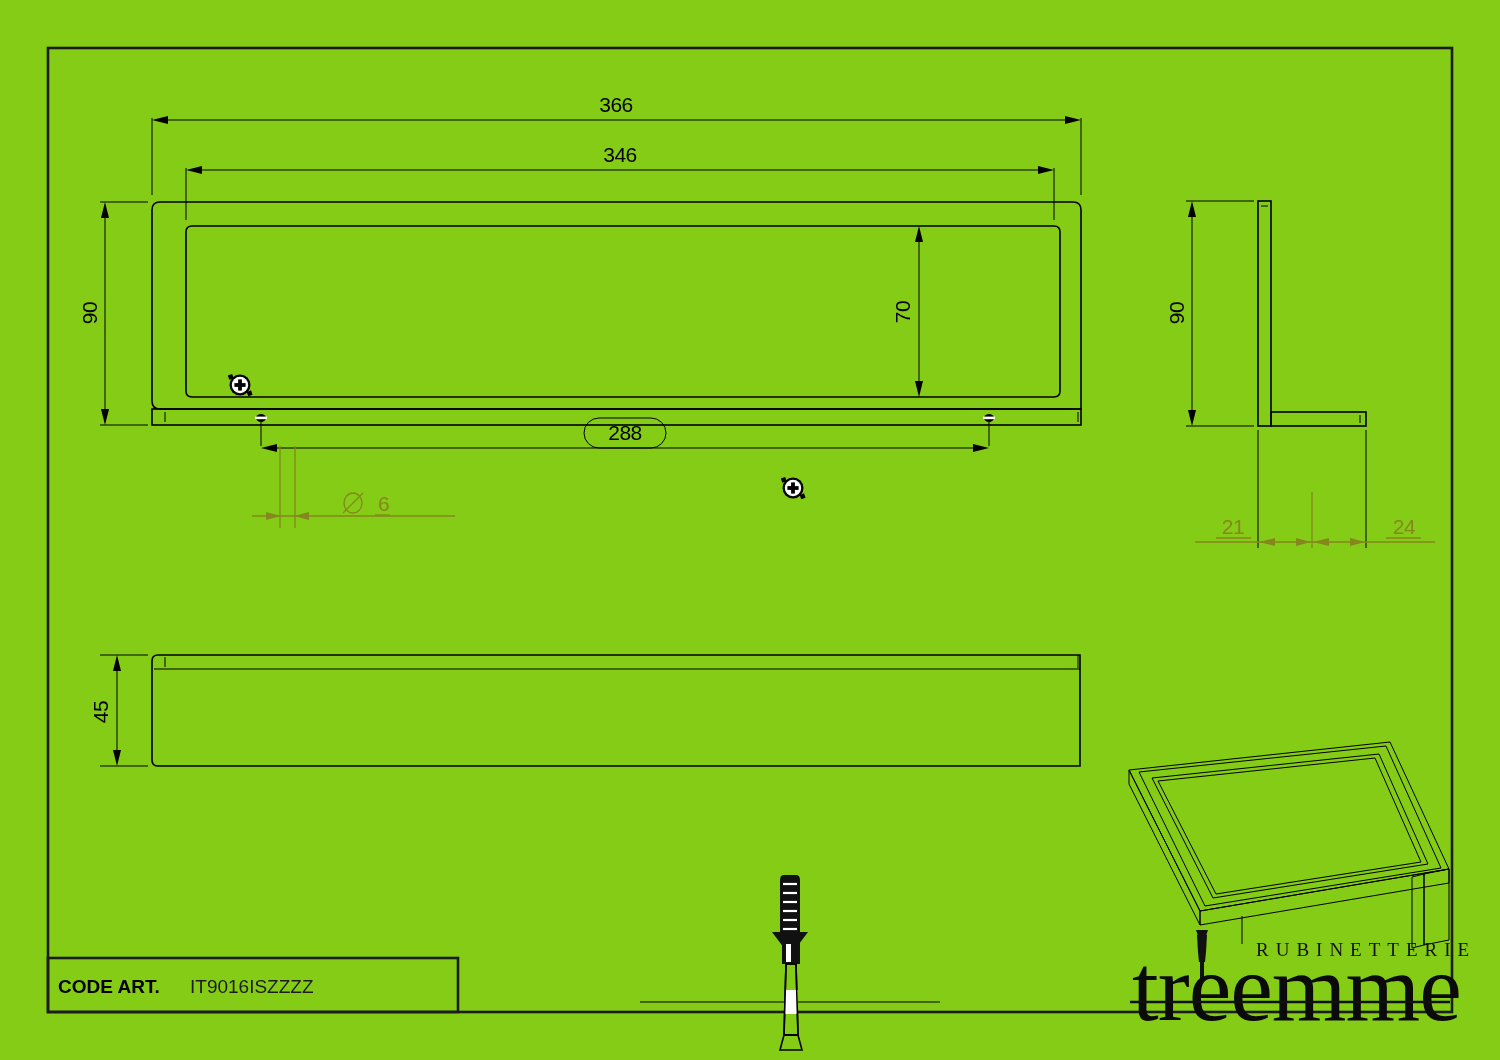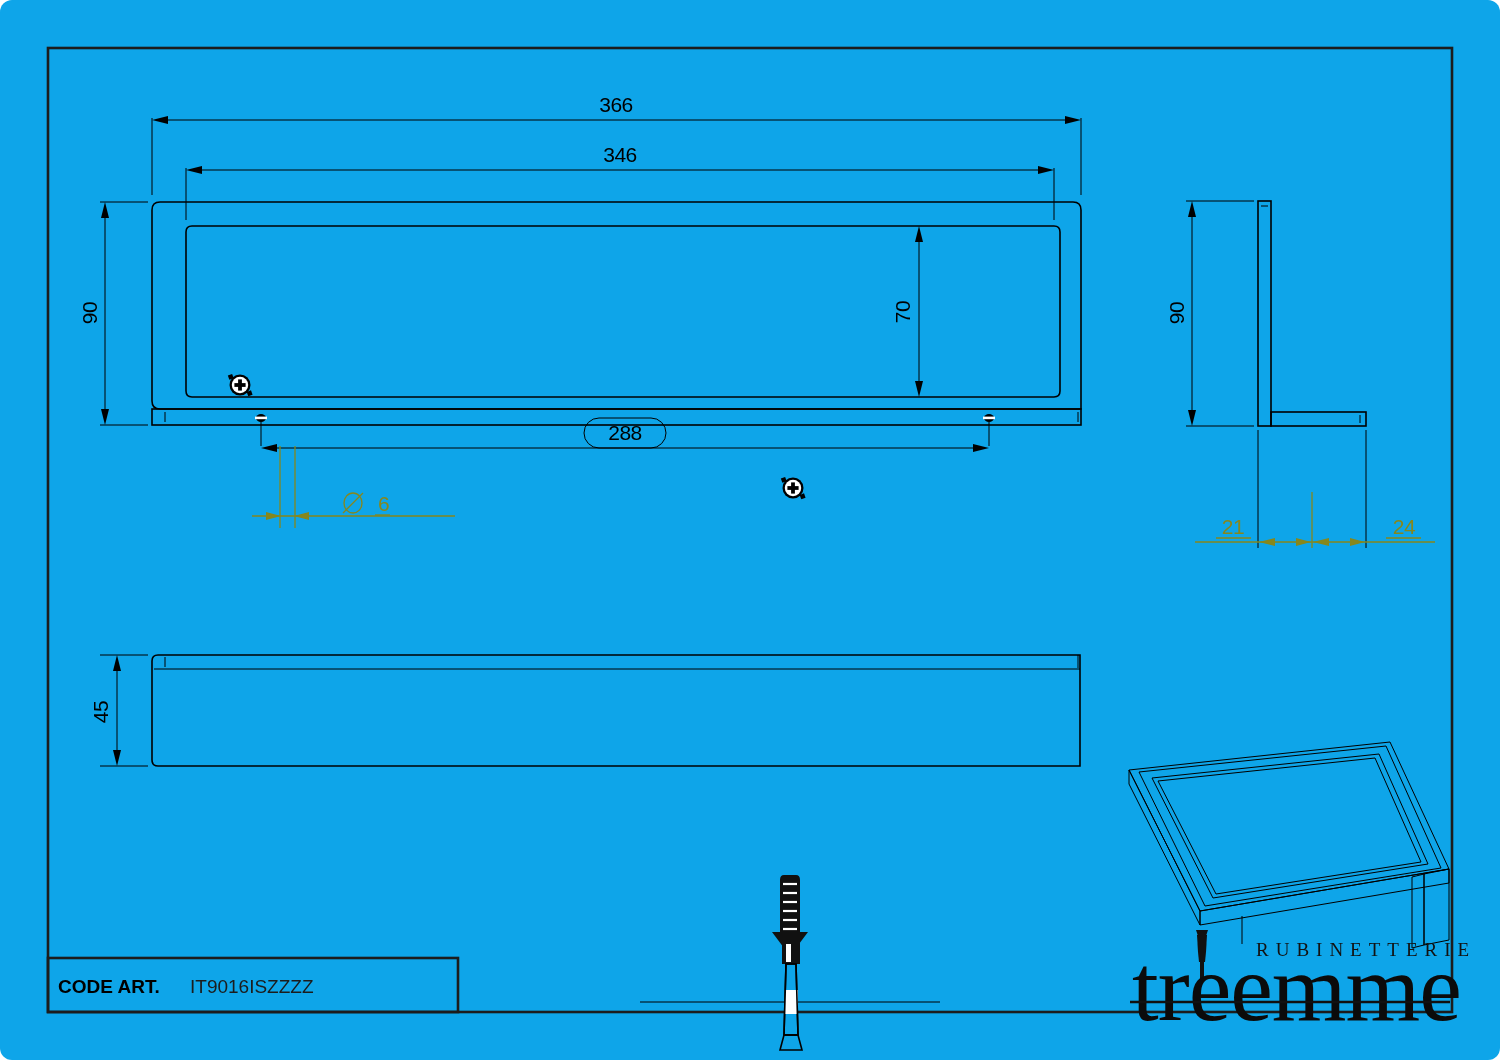--- a/index.html
+++ b/index.html
@@ -5,23 +5,22 @@
   * { box-sizing: border-box; }
   html, body {
     margin: 0; padding: 0;
     background: #ffffff;
     font-family: "Liberation Sans", sans-serif;
   }
   #sheet {
     position: relative;
     width: 1500px;
     height: 1060px;
-    background: #0ea5e9;
+    background: #84cc16;
     overflow: hidden;
-    border-radius: 12px;
   }
   #drawing-svg {
     position: absolute;
     left: 0; top: 0;
     width: 1500px;
     height: 1060px;
   }
   .dimtext {
     font-family: "Liberation Sans", sans-serif;
     font-size: 21px;

